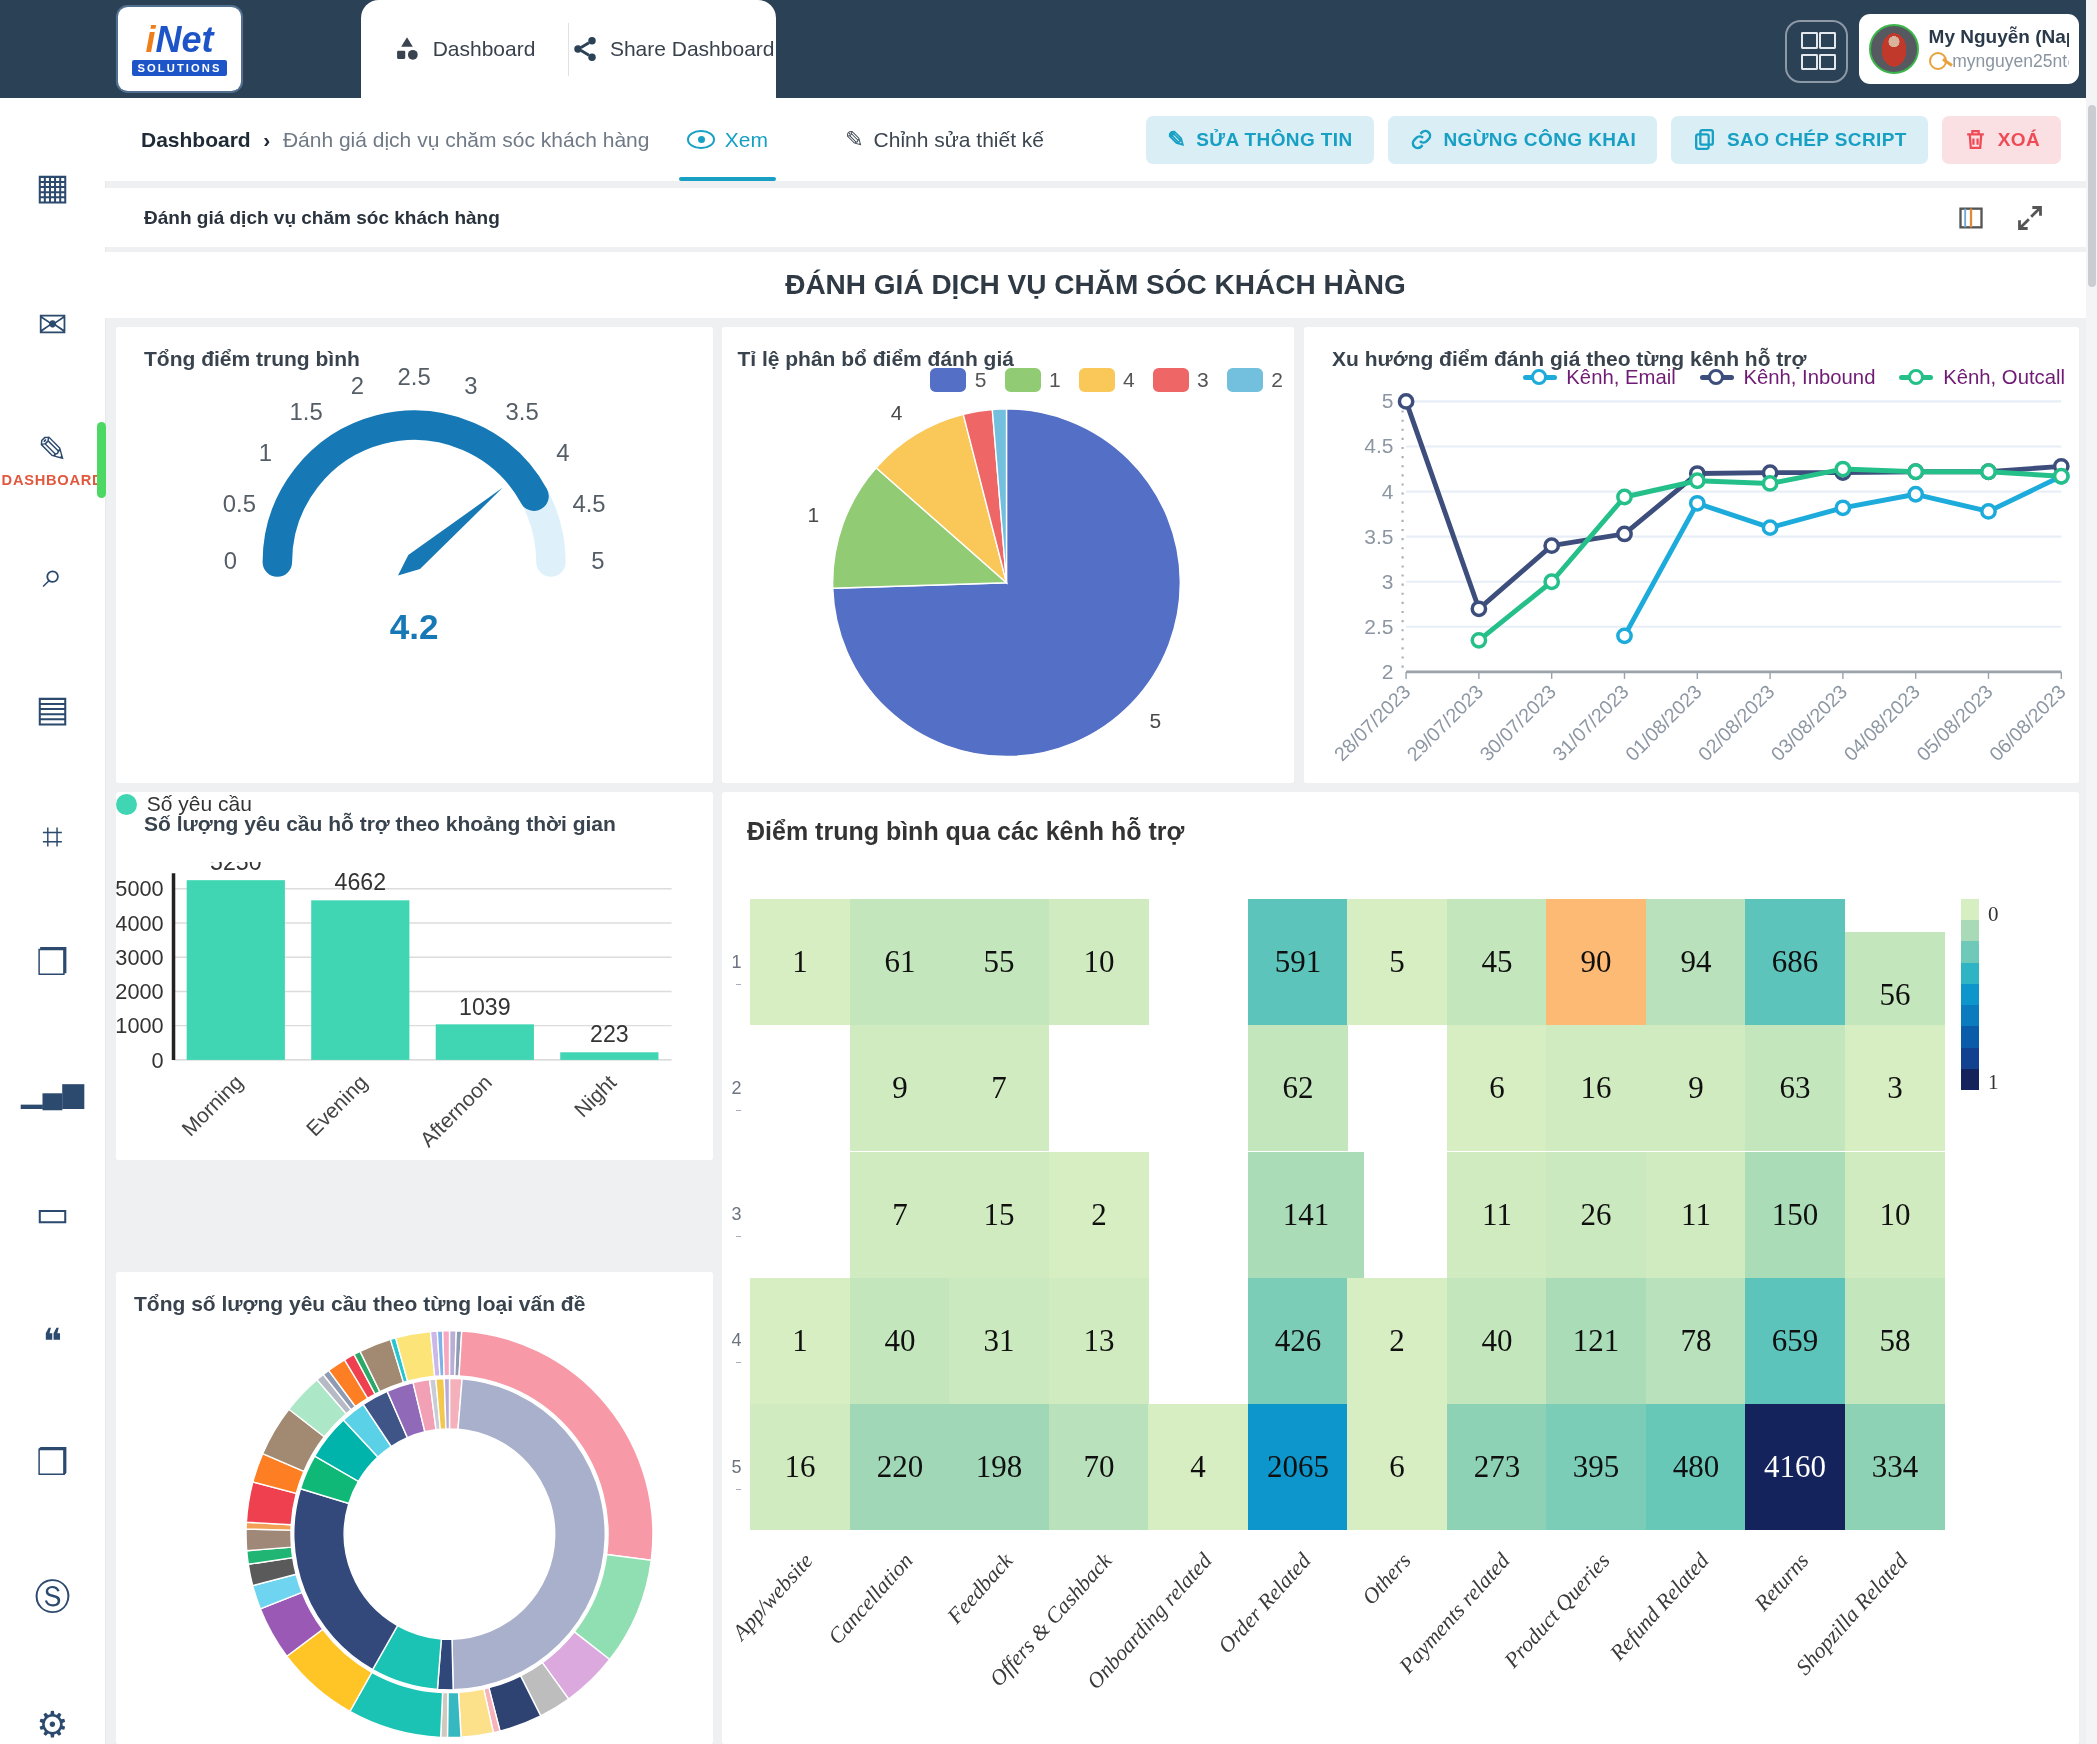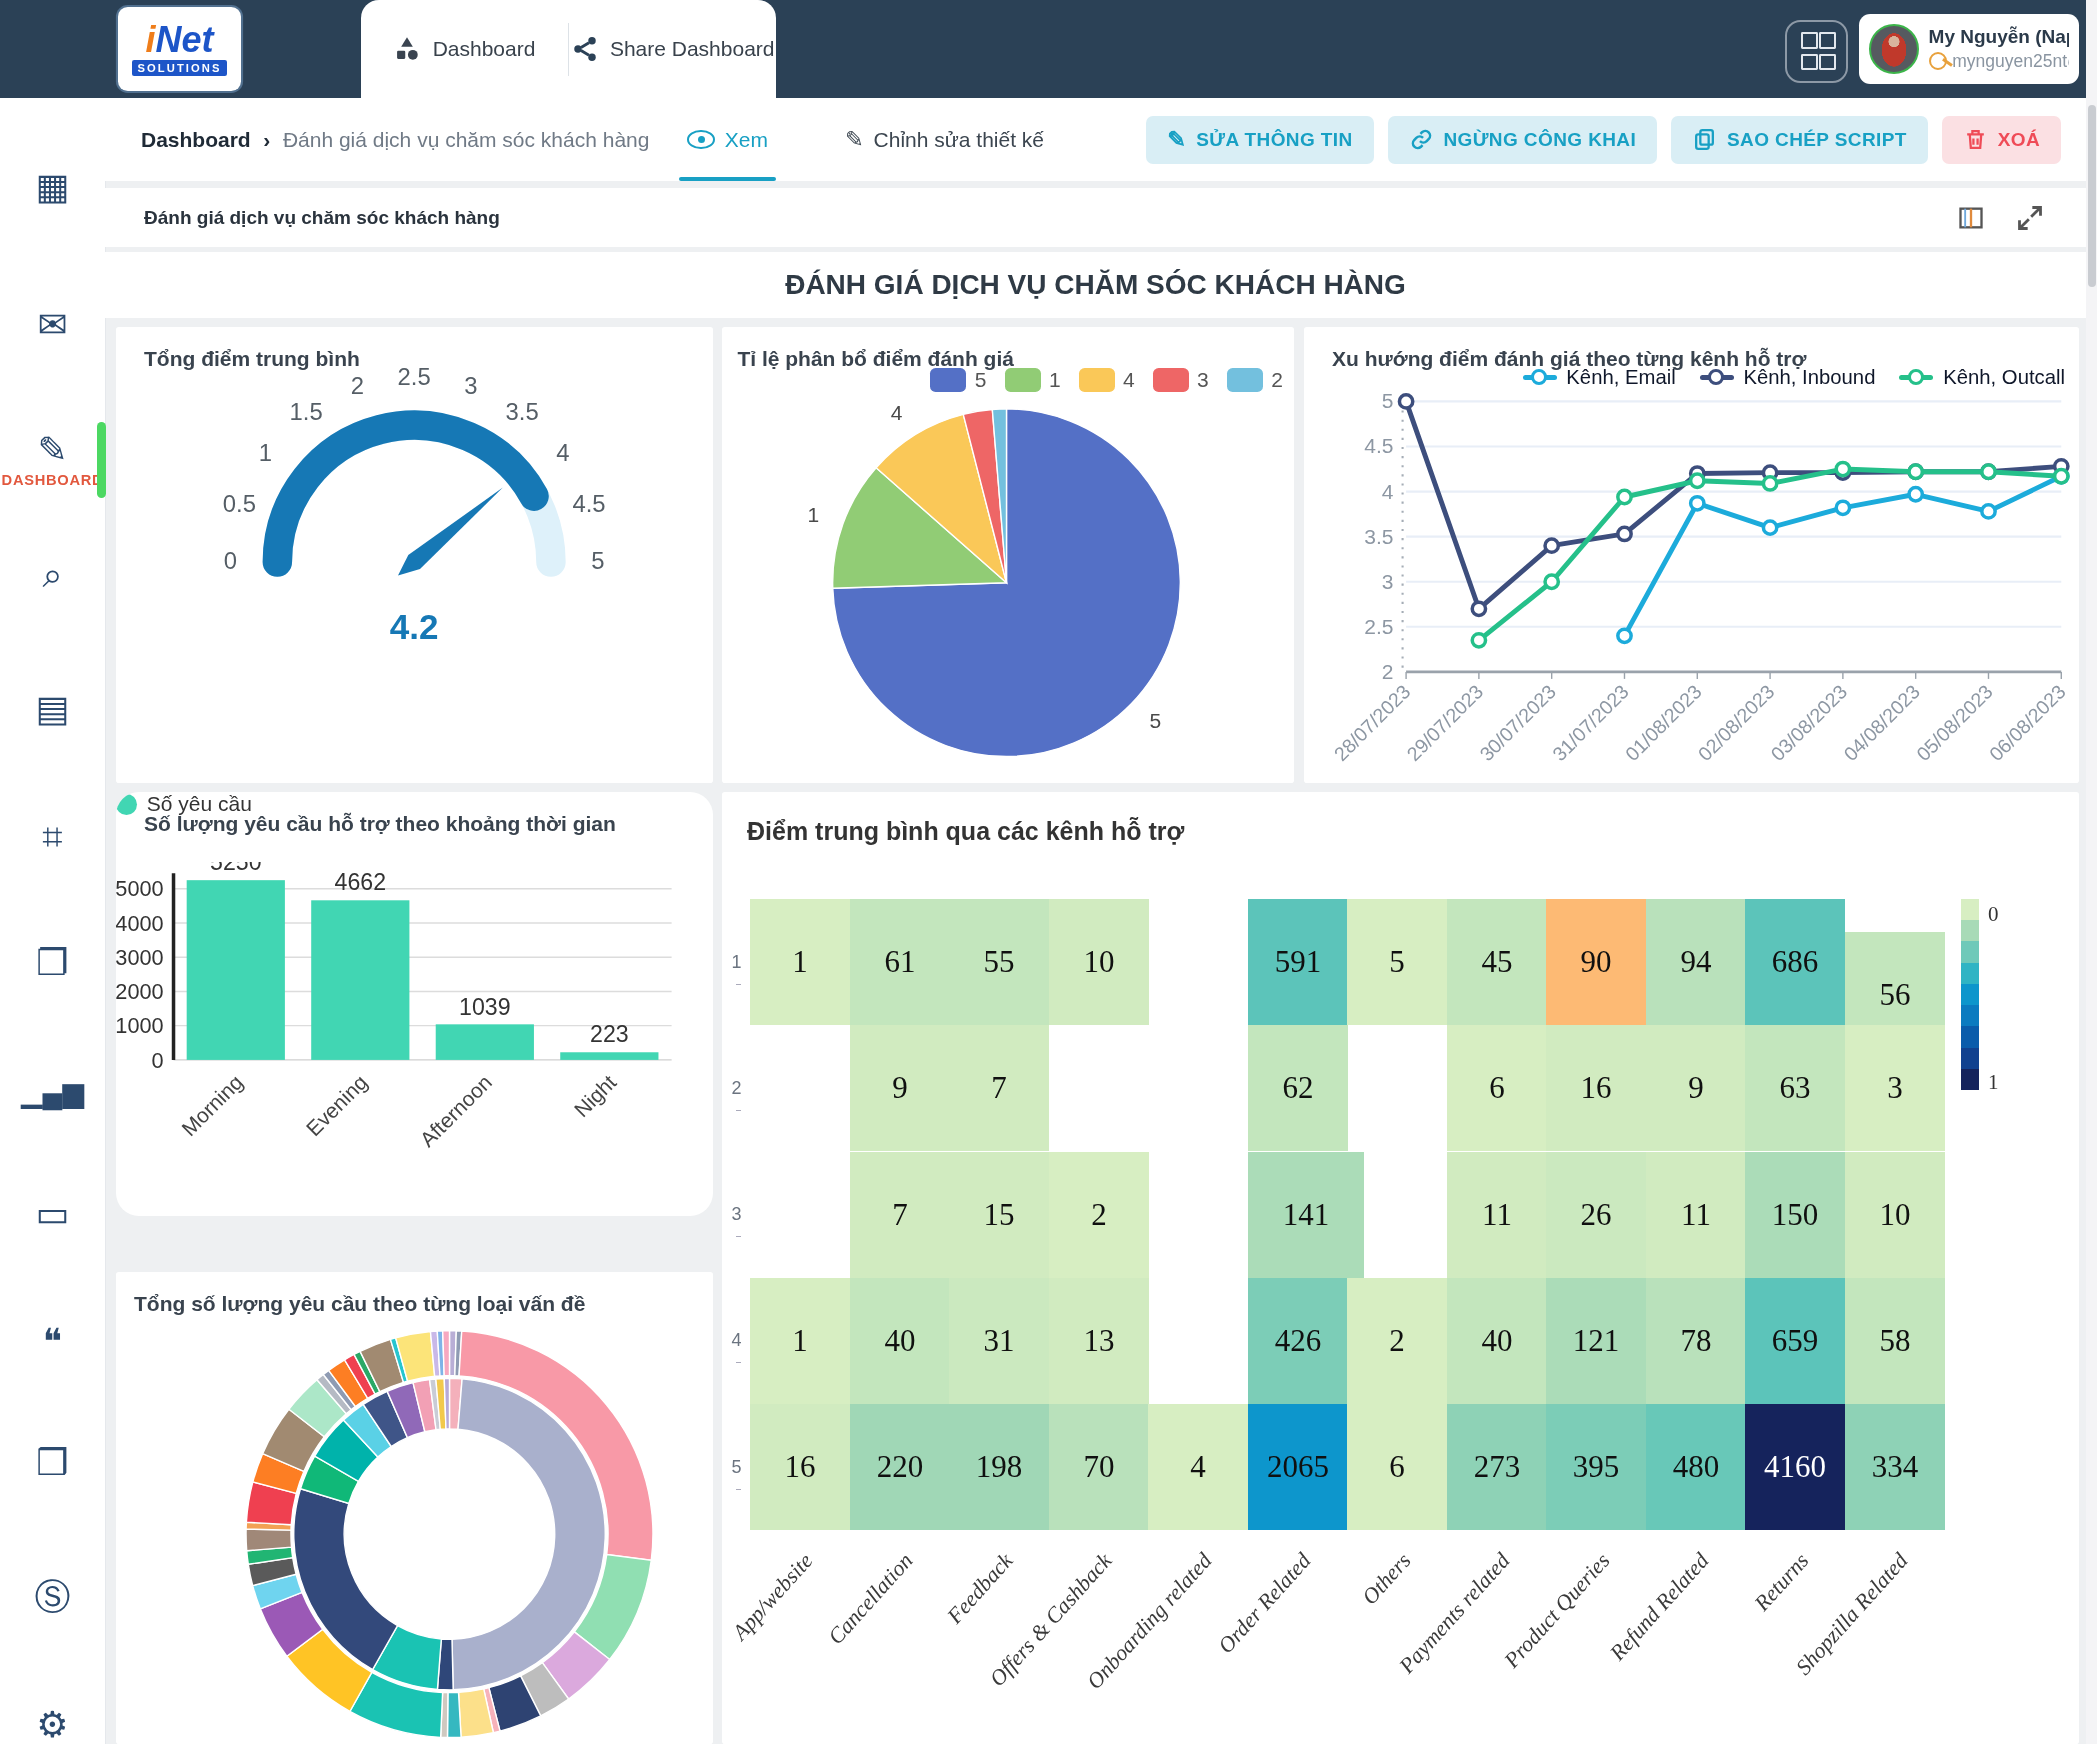--- a/index.html
+++ b/index.html
@@ -59,31 +59,31 @@
   .side-item .icon{font-size:36px;color:#2c4a6e;line-height:1;}
   .side-item .icon.small{font-size:28px;}
   .side-item .lbl{margin-top:4.2px;font-size:14.7px;font-weight:bold;letter-spacing:0.7px;color:#e2583e;}
   .side-item .active-bar{position:absolute;right:-1.4px;top:4.2px;width:9.8px;height:76px;border-radius:5.6px;background:#4cd862;}
   
   .card{position:absolute;background:#fff;border-radius:2.8px;overflow:hidden;}
   .card-title{position:absolute;left:28px;top:19.6px;font-size:21px;font-weight:600;color:#39434e;}
   #card-gauge{left:116px;top:327px;width:597px;height:456px;}
   #card-pie{left:722px;top:327px;width:572px;height:456px;}
   #card-line{left:1304px;top:327px;width:775px;height:456px;}
-  #card-bar{left:116px;top:792px;width:597px;height:424px;border-radius:23px;}
+  #card-bar{left:116px;top:792px;width:597px;height:368px;}
   #card-heat{left:722px;top:792px;width:1357px;height:952px;}
   #card-donut{left:116px;top:1272px;width:597px;height:472px;}
   #card-heat .card-title{font-size:25px;font-weight:bold;color:#333;left:25px;top:25px;}
   
   .legend-row{position:absolute;display:flex;align-items:center;gap:18px;}
   #pie-legend{right:11.2px;top:41px;}
   .pl-item{display:flex;align-items:center;gap:8.4px;font-size:21px;color:#555;}
   .pl-chip{width:36px;height:24px;border-radius:5.6px;}
   #line-legend{right:14px;top:39px;gap:24px;}
-  .ll-item{display:flex;align-items:center;gap:9.8px;font-size:20.3px;color:#0f172a;}
+  .ll-item{display:flex;align-items:center;gap:9.8px;font-size:20.3px;color:#701a75;}
   .ll-mark{width:34px;height:4.9px;border-radius:2.8px;position:relative;}
   .ll-mark::after{content:"";position:absolute;left:50%;top:50%;width:9.8px;height:9.8px;margin:-8.4px 0 0 -8.4px;border-radius:50%;background:#fff;border:3.5px solid;}
   #bar-legend{left:224px;top:62px;display:flex;align-items:center;gap:9.8px;font-size:21px;color:#333;}
   #bar-legend .dot{width:21px;height:21px;border-radius:50%;}
   
   #heatmap-area{position:absolute;left:0;top:0;width:100%;height:100%;}
   .hm-cell{position:absolute;display:flex;align-items:center;justify-content:center;}
   .hm-cell span{font-family:"Liberation Serif",serif;font-size:31px;color:#101010;}
   .hm-cell.lt span{color:#fff;}
   .hm-rowlbl{position:absolute;font-size:18px;color:#6b7480;text-align:right;width:18px;}

